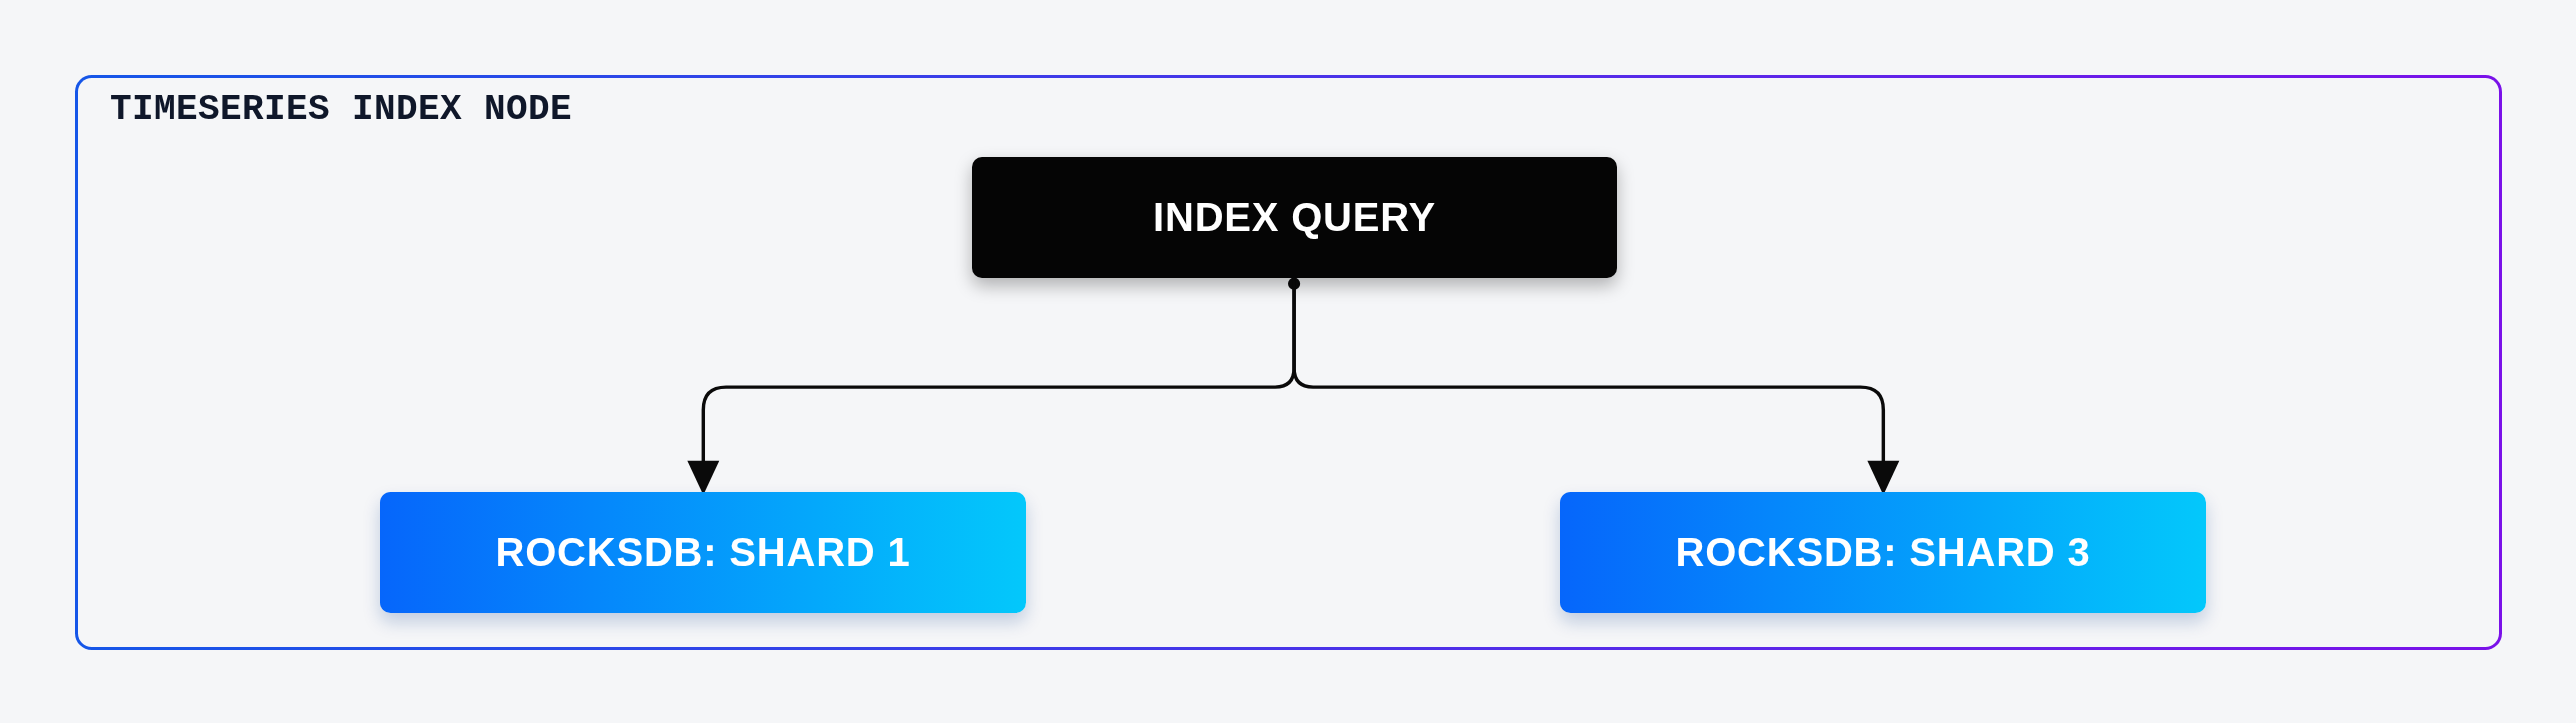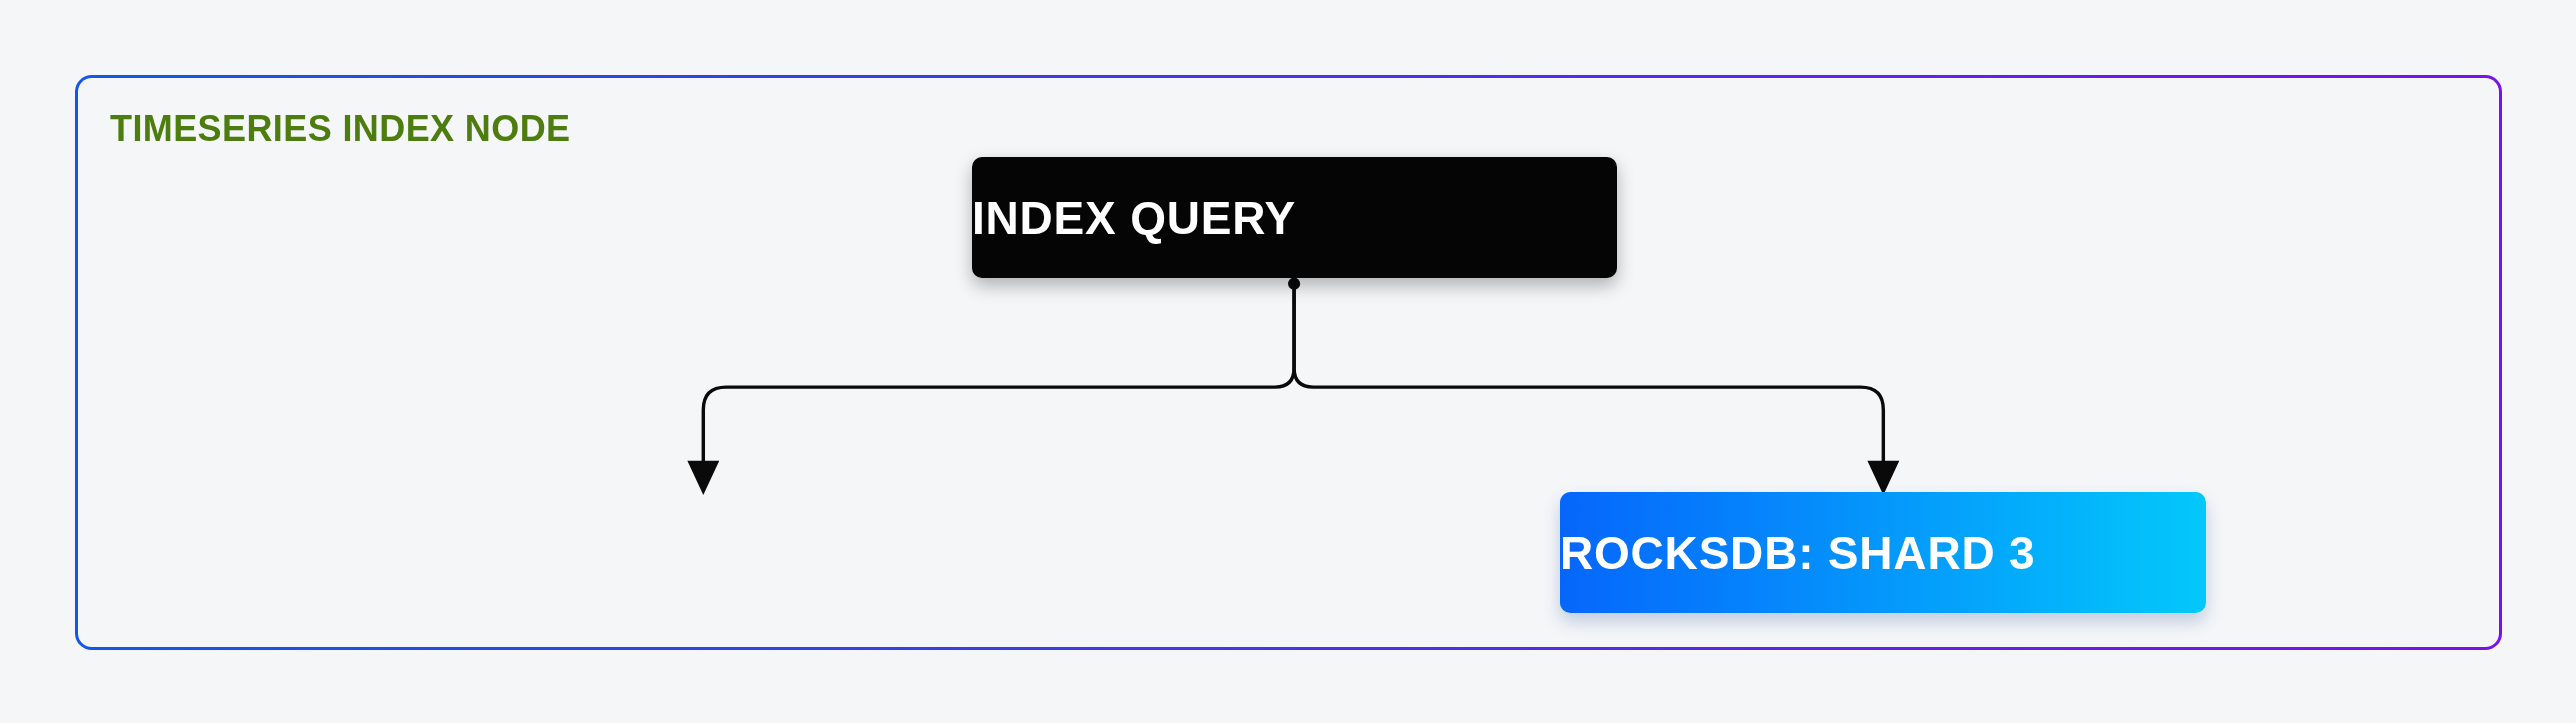--- a/index.html
+++ b/index.html
@@ -29,35 +29,36 @@
   }
   .frame-inner {
     position: absolute;
     inset: 3px;
     border-radius: 13.7px;
     background: #f5f6f8;
   }
   .panel-title {
     position: absolute;
     left: 110px;
-    top: 108px;
+    top: 89px;
     font-size: 36px;
     font-weight: bold;
     letter-spacing: 0.4px;
-    color: #4d7c0f;
+    color: #0f172a;
     white-space: nowrap;
+    font-family: Liberation Mono, monospace;
   }
   
   .node {
     position: absolute;
     display: flex;
     align-items: center;
-    justify-content: flex-start;
+    justify-content: center;
     color: #ffffff;
-    font-size: 46px;
+    font-size: 40px;
     font-weight: bold;
     letter-spacing: 0.8px;
     white-space: nowrap;
   }
   .node-black {
     left: 972px;
     top: 157px;
     width: 645px;
     height: 121px;
     border-radius: 10px;
@@ -104,19 +105,22 @@
     <path d="M 1702 362 L 1702 484 Q 1702 509 1727 509 L 2447 509 Q 2477 509 2477 539 L 2477 610" fill="none" stroke="#0a0a0a" stroke-width="4.5" stroke-linecap="round"></path>
 
     <polygon points="904,606 946,606 925,651" fill="#0a0a0a"></polygon>
     <polygon points="2456,606 2498,606 2477,651" fill="#0a0a0a"></polygon>
   </svg>
 
   <div class="node node-black">
     <span>INDEX QUERY</span>
   </div>
 
+  <div class="node node-blue node-shard1">
+    <span>ROCKSDB: SHARD 1</span>
+  </div>
 
   <div class="node node-blue node-shard2">
     <span>ROCKSDB: SHARD 3</span>
   </div>
 
 </div>
 
 
 </body></html>

